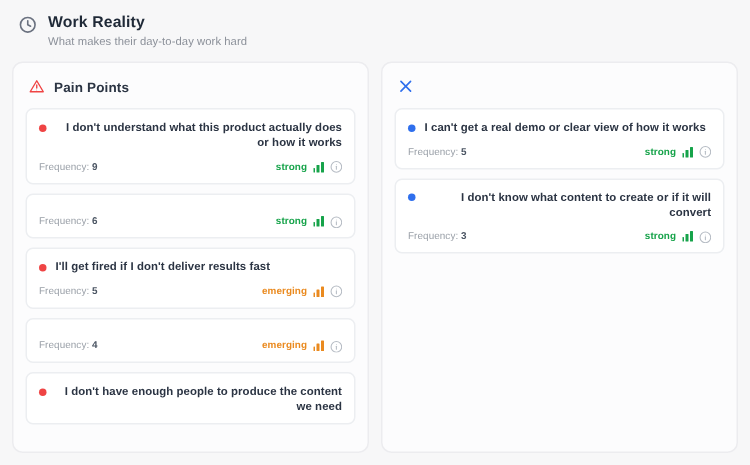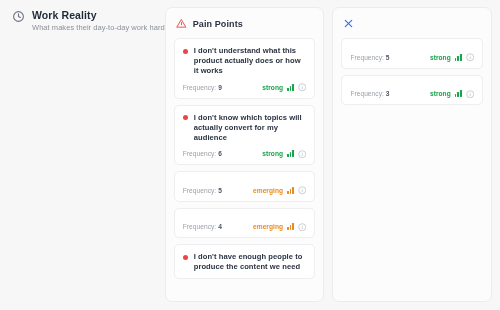--- a/index.html
+++ b/index.html
@@ -3,21 +3,21 @@
 <meta charset="utf-8">
 <style>
   * { margin:0; padding:0; box-sizing:border-box; }
   html, body {
     width:500px; height:310px;
     background:#f7f7f8;
     font-family:"Liberation Sans", sans-serif;
     -webkit-font-smoothing:antialiased;
     overflow:hidden;
   }
-  .page { width:500px; height:310px; padding:7px 8px 8px 8px; display:flex; flex-direction:row; }
+  .page { width:500px; height:310px; padding:7px 8px 8px 8px; display:flex; flex-direction:column; }
 
   
   .header { display:flex; align-items:flex-start; gap:7px; padding:2px 0 0 4px; margin-bottom:9px; }
   .header-icon { width:13px; height:13px; flex:0 0 13px; margin-top:1px; color:#6b7280; }
   .header-icon svg { display:block; width:13px; height:13px; }
   .header-texts { display:flex; flex-direction:column; gap:2px; }
   .header-title { font-size:10.5px; font-weight:bold; color:#1f2937; letter-spacing:0.1px; line-height:12px; }
   .header-sub { font-size:7.5px; color:#8b9099; line-height:9px; letter-spacing:0.05px;text-align:right; }
 
   
@@ -38,21 +38,21 @@
   .panel-title { font-size:9px; font-weight:bold; color:#2b3443; letter-spacing:0.1px;text-align:center; }
 
   .cards { display:flex; flex-direction:column; gap:6px; }
 
   .card {
     background:#ffffff;
     border:1px solid #eceef1;
     border-radius:5px;
     padding:7px 8px 6px 8px;
   }
-  .card-top { display:flex; align-items:flex-start; gap:6px; }
+  .card-top { display:flex; align-items:flex-start; gap:6px;text-align:right; }
   .dot { width:5px; height:5px; border-radius:50%; flex:0 0 5px; margin-top:2.5px; }
   .card-text { font-size:7.6px; font-weight:bold; color:#2b3443; line-height:10px; letter-spacing:0.05px; }
 
   .card-bottom { display:flex; align-items:center; justify-content:space-between; margin-top:7px; }
   .freq { font-size:6.6px; color:#9aa0a8; letter-spacing:0.05px; }
   .freq b { color:#4b5563; font-weight:bold; }
 
   .meta { display:flex; align-items:center; gap:4px; }
   .strength { font-size:6.6px; font-weight:bold; letter-spacing:0.05px; }
   .bars { display:flex; align-items:flex-end; gap:1px; height:7px; }
@@ -119,48 +119,48 @@
                     <circle cx="12" cy="12" r="10"></circle>
                     <line x1="12" y1="11" x2="12" y2="16.5" stroke-linecap="round"></line>
                     <circle cx="12" cy="7.6" r="0.9" fill="currentColor" stroke="none"></circle>
                   </svg>
               </span>
             </span>
           </div>
         </article>
 
         <article class="card">
+          <div class="card-bottom">
+            <span class="freq">
+              <span>Frequency:</span>
+              <b>6</b>
+            </span>
+            <span class="meta">
+              <span class="strength" style="color:#16a34a">strong</span>
+              <span class="bars" style="color:#16a34a">
+                  <i></i>
+                  <i></i>
+                  <i></i>
+                </span>
+              <span class="info">
+                <svg viewBox="0 0 24 24" fill="none" stroke="currentColor" stroke-width="2">
+                    <circle cx="12" cy="12" r="10"></circle>
+                    <line x1="12" y1="11" x2="12" y2="16.5" stroke-linecap="round"></line>
+                    <circle cx="12" cy="7.6" r="0.9" fill="currentColor" stroke="none"></circle>
+                  </svg>
+              </span>
+            </span>
+          </div>
+        </article>
+
+        <article class="card">
           <div class="card-top">
             <span class="dot" style="background:#ef4444"></span>
-            <span class="card-text">I don't know which topics will actually convert for my audience</span>
-          </div>
-          <div class="card-bottom">
-            <span class="freq">
-              <span>Frequency:</span>
-              <b>6</b>
-            </span>
-            <span class="meta">
-              <span class="strength" style="color:#16a34a">strong</span>
-              <span class="bars" style="color:#16a34a">
-                  <i></i>
-                  <i></i>
-                  <i></i>
-                </span>
-              <span class="info">
-                <svg viewBox="0 0 24 24" fill="none" stroke="currentColor" stroke-width="2">
-                    <circle cx="12" cy="12" r="10"></circle>
-                    <line x1="12" y1="11" x2="12" y2="16.5" stroke-linecap="round"></line>
-                    <circle cx="12" cy="7.6" r="0.9" fill="currentColor" stroke="none"></circle>
-                  </svg>
-              </span>
-            </span>
-          </div>
-        </article>
-
-        <article class="card">
+            <span class="card-text">I'll get fired if I don't deliver results fast</span>
+          </div>
           <div class="card-bottom">
             <span class="freq">
               <span>Frequency:</span>
               <b>5</b>
             </span>
             <span class="meta">
               <span class="strength" style="color:#ea8a1f">emerging</span>
               <span class="bars" style="color:#ea8a1f">
                   <i></i>
                   <i></i>
@@ -218,20 +218,24 @@
           <svg viewBox="0 0 24 24" fill="none" stroke="#2f6fed" stroke-width="2.4" stroke-linecap="round">
             <line x1="5" y1="5" x2="19" y2="19"></line>
             <line x1="19" y1="5" x2="5" y2="19"></line>
           </svg>
         </span>
       </div>
 
       <div class="cards">
 
         <article class="card">
+          <div class="card-top">
+            <span class="dot" style="background:#2f6fed"></span>
+            <span class="card-text">I can't get a real demo or clear view of how it works</span>
+          </div>
           <div class="card-bottom">
             <span class="freq">
               <span>Frequency:</span>
               <b>5</b>
             </span>
             <span class="meta">
               <span class="strength" style="color:#16a34a">strong</span>
               <span class="bars" style="color:#16a34a">
                   <i></i>
                   <i></i>
@@ -242,20 +246,24 @@
                     <circle cx="12" cy="12" r="10"></circle>
                     <line x1="12" y1="11" x2="12" y2="16.5" stroke-linecap="round"></line>
                     <circle cx="12" cy="7.6" r="0.9" fill="currentColor" stroke="none"></circle>
                   </svg>
               </span>
             </span>
           </div>
         </article>
 
         <article class="card">
+          <div class="card-top">
+            <span class="dot" style="background:#2f6fed"></span>
+            <span class="card-text">I don't know what content to create or if it will convert</span>
+          </div>
           <div class="card-bottom">
             <span class="freq">
               <span>Frequency:</span>
               <b>3</b>
             </span>
             <span class="meta">
               <span class="strength" style="color:#16a34a">strong</span>
               <span class="bars" style="color:#16a34a">
                   <i></i>
                   <i></i>

